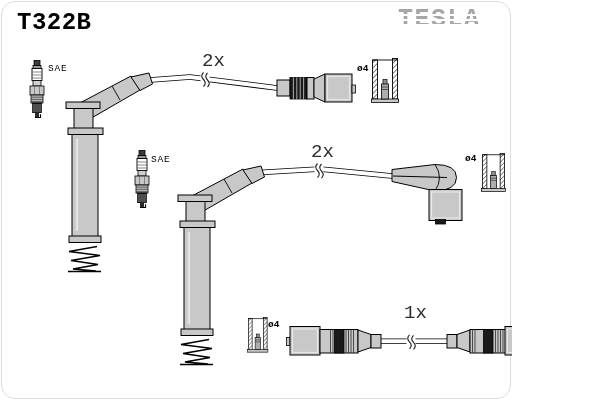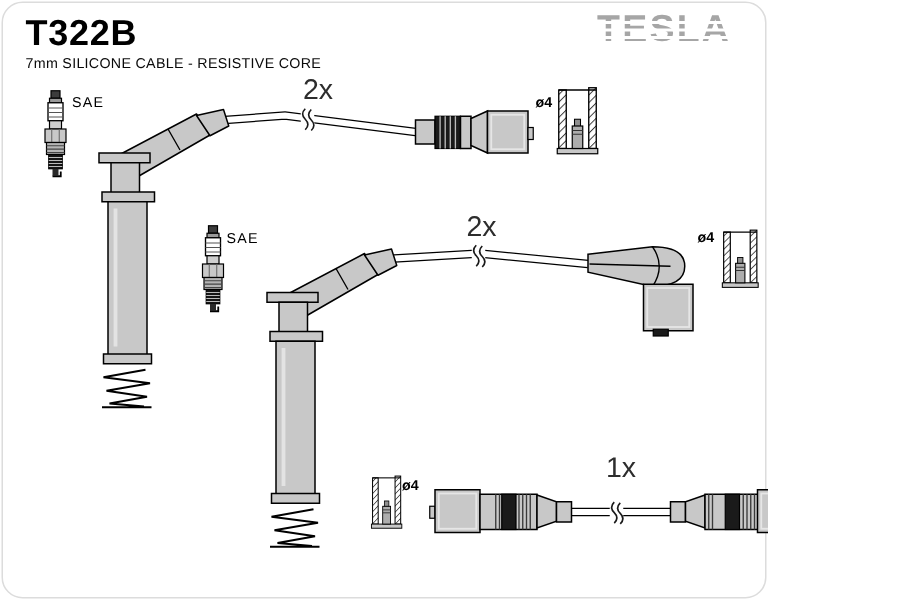--- a/index.html
+++ b/index.html
@@ -1,18 +1,18 @@
 <!DOCTYPE html>
 <html><head>
 <meta charset="utf-8">
 <style>
   html,body{margin:0;padding:0;background:#fff;}
   .stage{
     position:relative;width:512px;height:400px;background:#ffffff;
-    font-family:Liberation Sans, sans-serif;overflow:hidden;
+    font-family:Liberation Mono, monospace;overflow:hidden;
   }
   .frame{position:absolute;inset:1px;border:1px solid #dcdcdc;border-radius:14px;pointer-events:none;}
   .title{position:absolute;left:17px;top:9px;font-size:24px;font-weight:bold;letter-spacing:.5px;color:#000;}
   .subtitle{position:absolute;left:17px;top:37px;font-size:9.5px;letter-spacing:.2px;color:#0a0a0a;}
   .logo{position:absolute;left:398px;top:7px;width:96px;height:26px;}
   .logo .word{font-size:25px;line-height:25px;font-weight:bold;letter-spacing:1.5px;color:#a6a6a6;}
   .logo .stripe{position:absolute;left:-2px;right:2px;height:2.4px;background:#fff;}
   .logo .s1{top:7px;} .logo .s2{top:12px;} .logo .s3{top:17px;}
   svg.diagram{position:absolute;left:0;top:0;}
   .part{fill:#c8c8c8;stroke:#000;stroke-width:1;}
@@ -27,21 +27,20 @@
   .dia{font-size:9.5px;font-weight:bold;fill:#000;}
   .seg{stroke:#000;stroke-width:.9;fill:none;}
 </style>
 </head>
 <body>
 
 <div class="stage">
   <div class="frame"></div>
 
   <div class="title">T322B</div>
-  <div class="subtitle">7mm SILICONE CABLE - RESISTIVE CORE</div>
 
   <div class="logo">
     <span class="word">TESLA</span>
     <i class="stripe s1"></i>
     <i class="stripe s2"></i>
     <i class="stripe s3"></i>
   </div>
 
   <svg class="diagram" width="600" height="400" viewBox="0 0 600 400">
     <defs>

